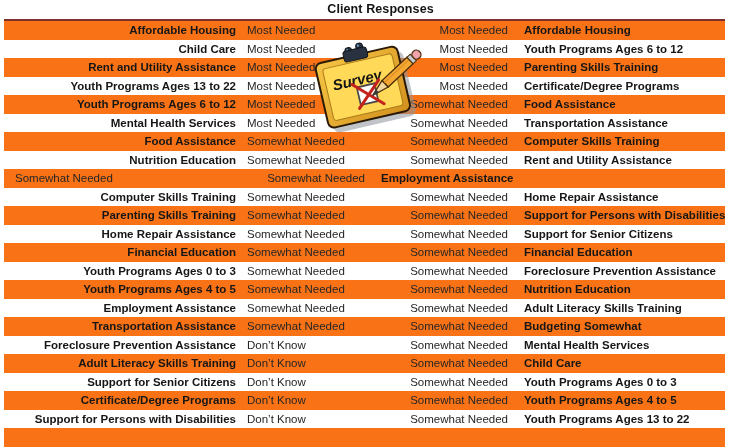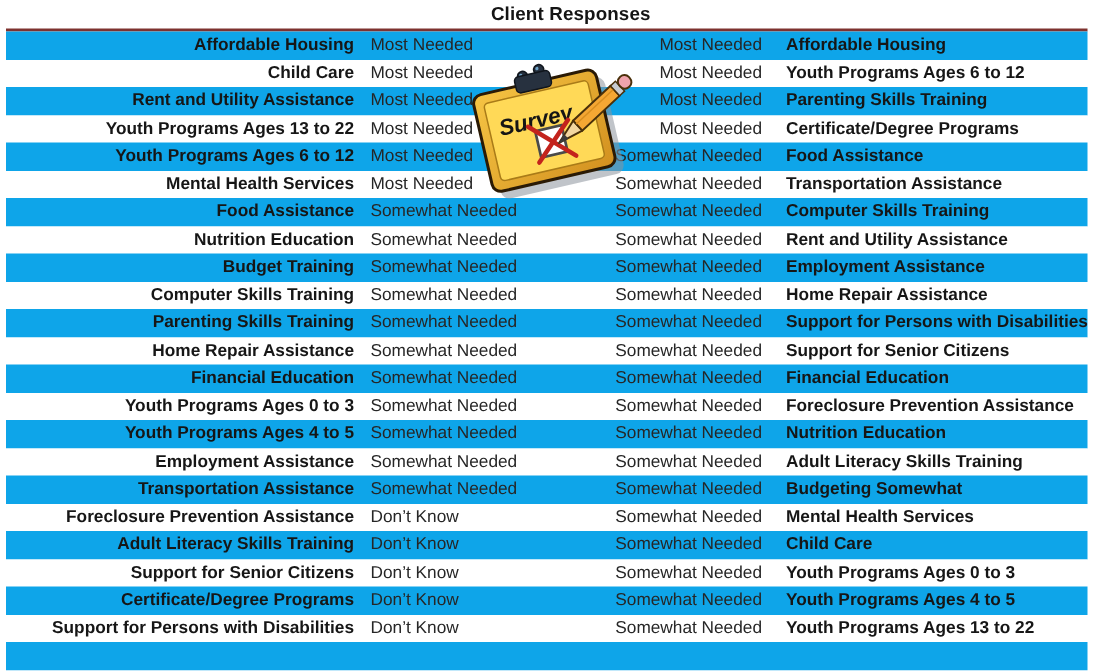--- a/index.html
+++ b/index.html
@@ -24,21 +24,21 @@
     border-top:2px solid #7E322F;
     box-sizing:border-box;
   }
   .row{
     display:grid;
     grid-template-columns:232px 129px 143px 217px;
     height:18.5px;line-height:18.5px;
     font-size:11.5px;
     background:#ffffff;
   }
-  .row.odd{background:#0ea5e9;}
+  .row.odd{background:#f97316;}
   .row .c1{font-weight:bold;text-align:right;white-space:nowrap;color:#161616;}
   .row .c2{text-align:left;padding-left:11px;white-space:nowrap;color:#262626;}
   .row .c3{text-align:right;white-space:nowrap;color:#262626;}
   .row .c4{font-weight:bold;text-align:left;padding-left:16px;white-space:nowrap;color:#161616;}
   .row.empty-row{height:19px;}
   .survey-wrap{
     position:absolute;left:302px;top:36px;width:126px;height:104px;
     pointer-events:none;
   }
   svg text.survey-label{
@@ -107,21 +107,20 @@
     </div>
 
     <div class="row">
       <div class="c1">Nutrition Education</div>
       <div class="c2">Somewhat Needed</div>
       <div class="c3">Somewhat Needed</div>
       <div class="c4">Rent and Utility Assistance</div>
     </div>
 
     <div class="row odd">
-      <div class="c1">Budget Training</div>
       <div class="c2">Somewhat Needed</div>
       <div class="c3">Somewhat Needed</div>
       <div class="c4">Employment Assistance</div>
     </div>
 
     <div class="row">
       <div class="c1">Computer Skills Training</div>
       <div class="c2">Somewhat Needed</div>
       <div class="c3">Somewhat Needed</div>
       <div class="c4">Home Repair Assistance</div>

